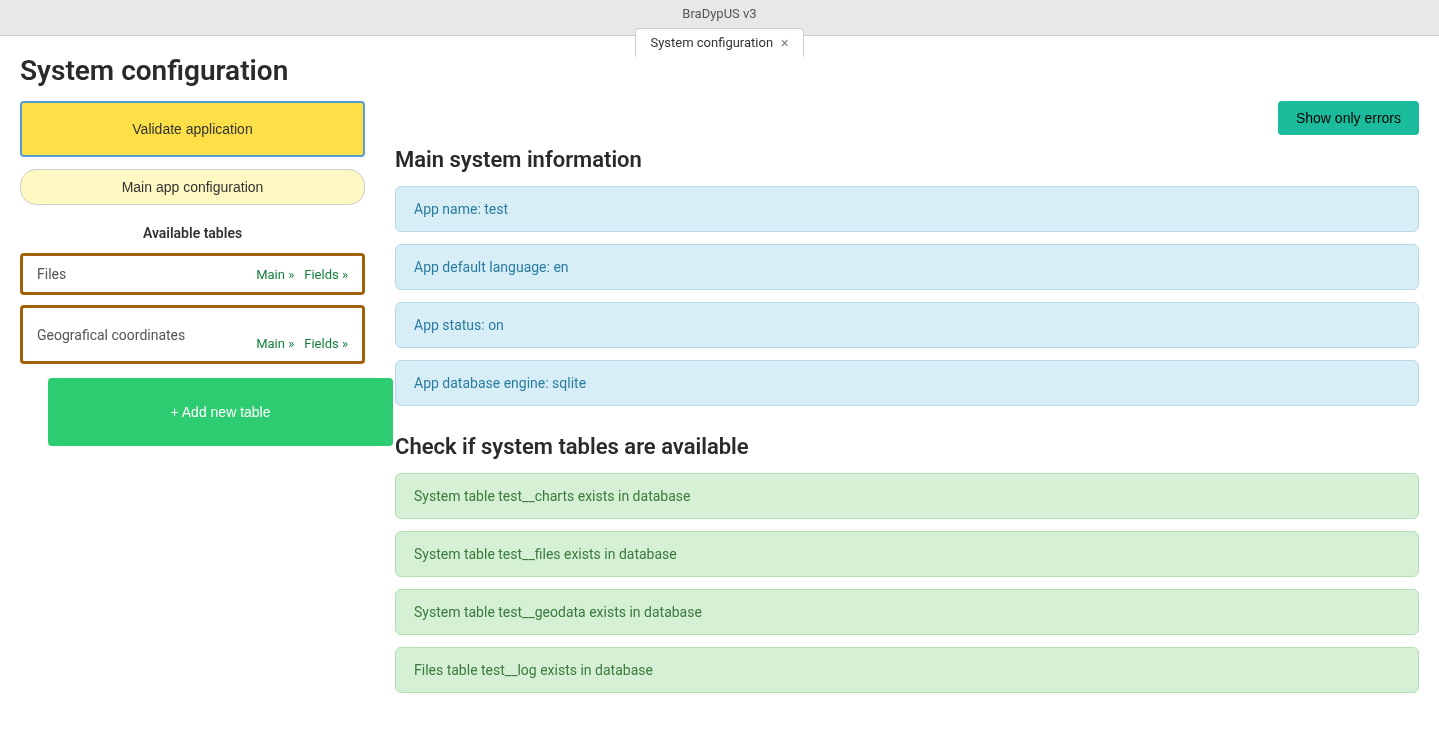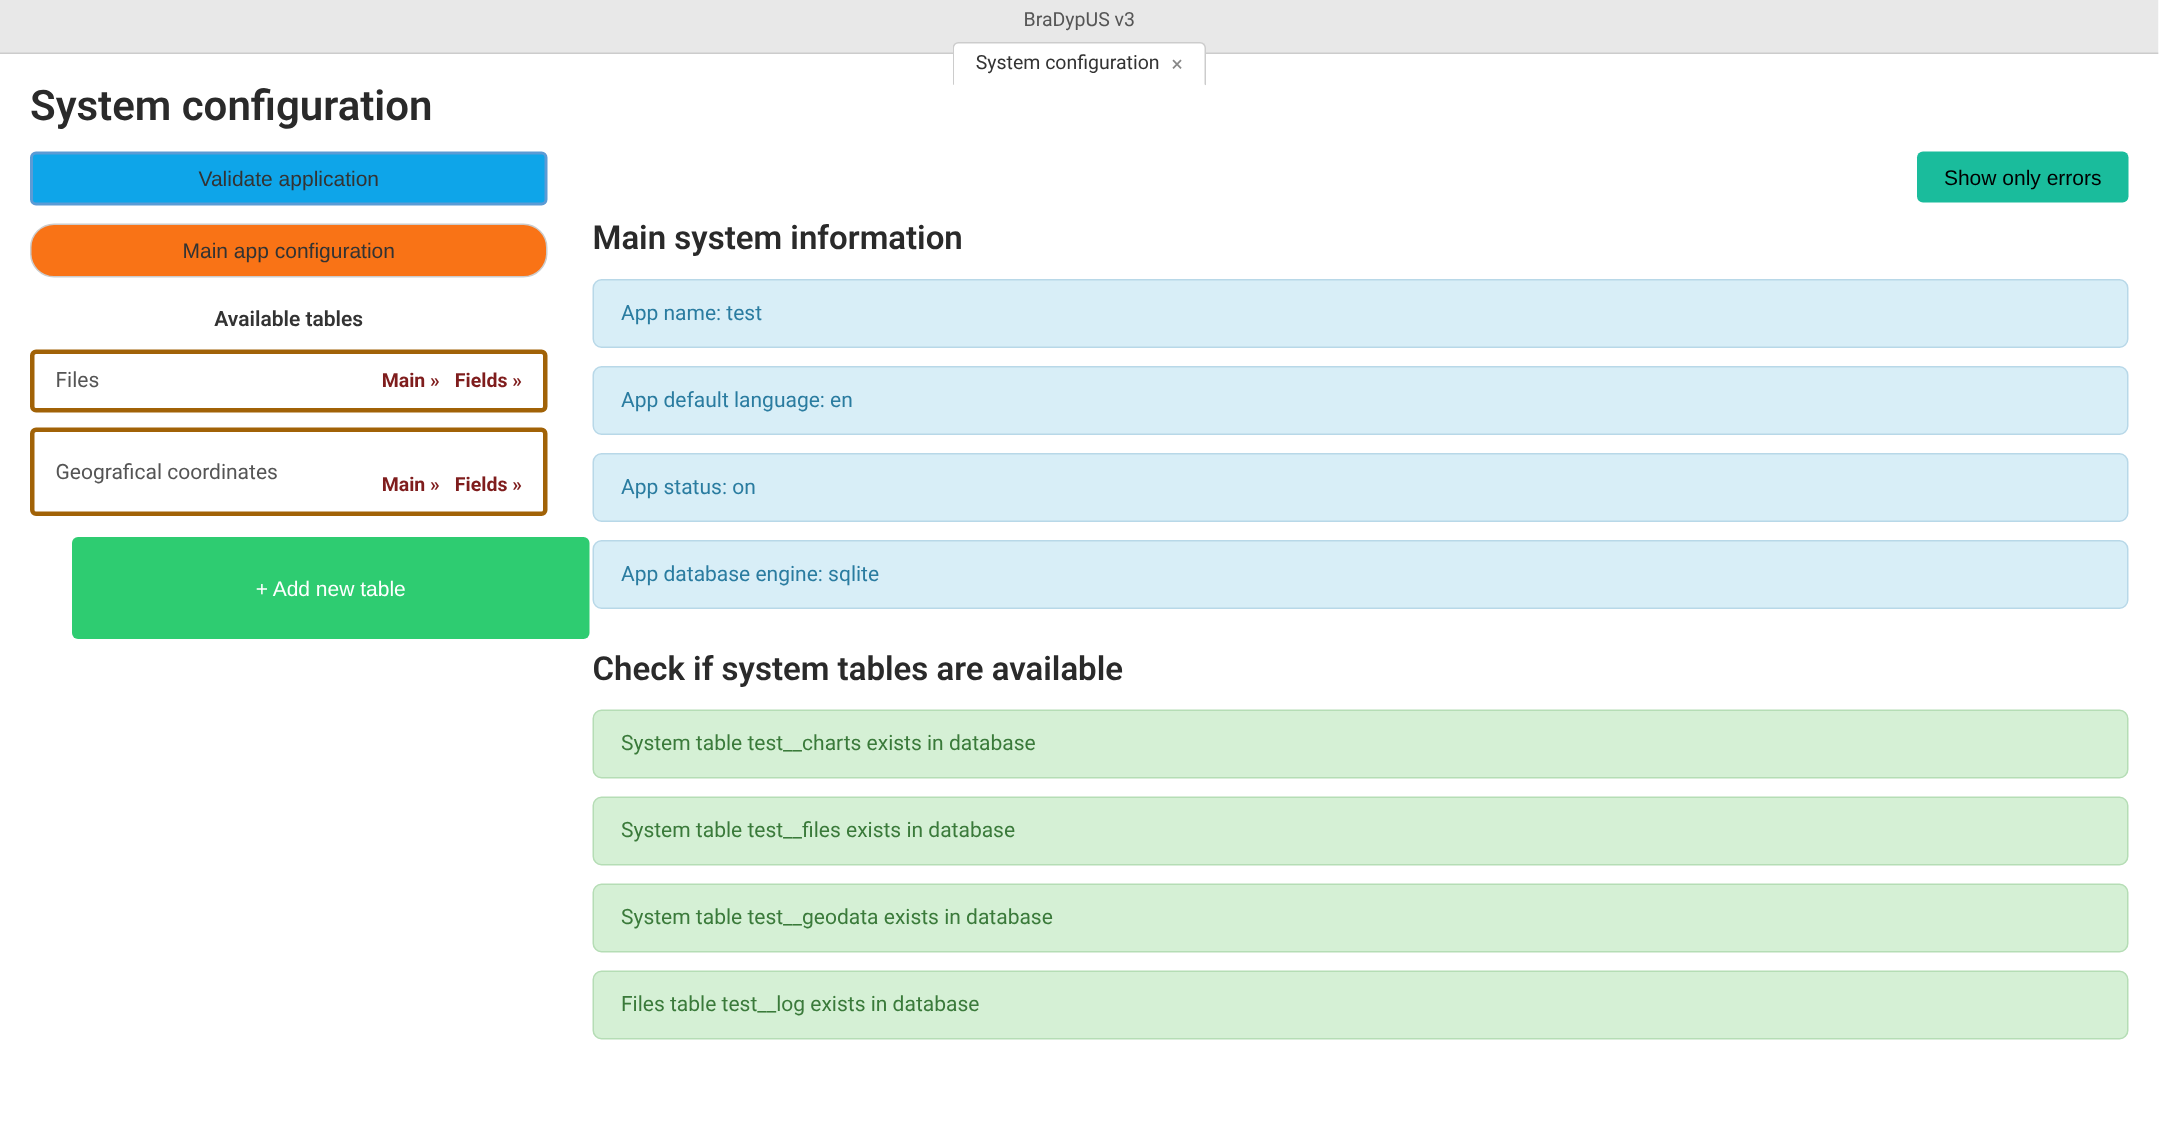--- a/index.html
+++ b/index.html
@@ -63,35 +63,35 @@
     }
 
     
     .sidebar {
       width: 345px;
       flex-shrink: 0;
     }
 
     .btn-validate {
       width: 100%;
-      padding: 8px 16px;
-      background: #0ea5e9;
+      padding: 18px 16px;
+      background: #fde047;
       border: 2px solid #5b9bd5;
       border-radius: 4px;
       font-size: 14px;
       color: #333;
       cursor: pointer;
       text-align: center;
       margin-bottom: 12px;
     }
 
     .btn-main-config {
       width: 100%;
       padding: 9px 16px;
-      background: #f97316;
+      background: #fef9c3;
       border: 1px solid #ccc;
       border-radius: 16px;
       font-size: 14px;
       color: #333;
       cursor: pointer;
       text-align: center;
       margin-bottom: 20px;
     }
 
     .available-tables-title {
@@ -122,24 +122,23 @@
       font-weight: 400;
     }
 
     .table-item-links {
       display: flex;
       gap: 10px;
     }
 
     .table-link {
       font-size: 13px;
-      color: #7f1d1d;
+      color: #15803d;
       cursor: pointer;
       text-decoration: none;
-      font-weight: bold;
     }
 
     .btn-add-table {
       width: 100%;
       padding: 26px 16px;
       background: #2ecc71;
       border: none;
       border-radius: 4px;
       font-size: 14px;
       color: #fff;

